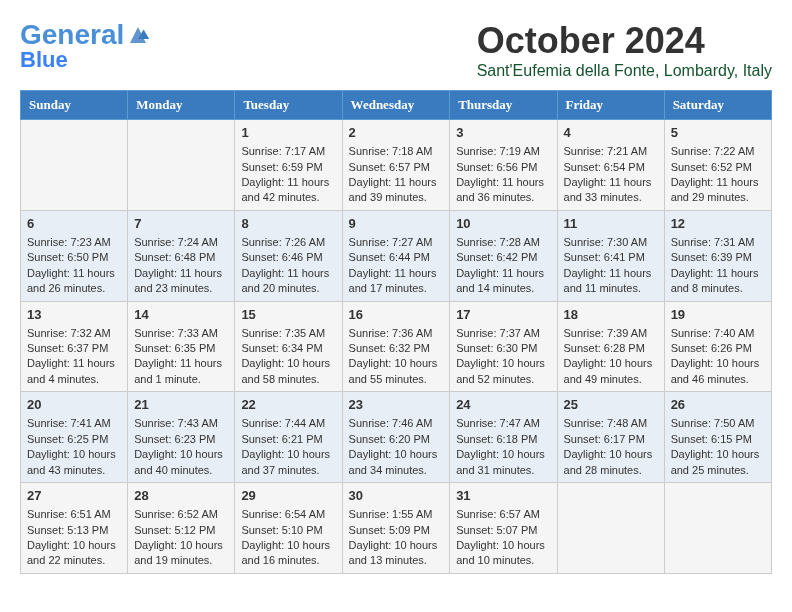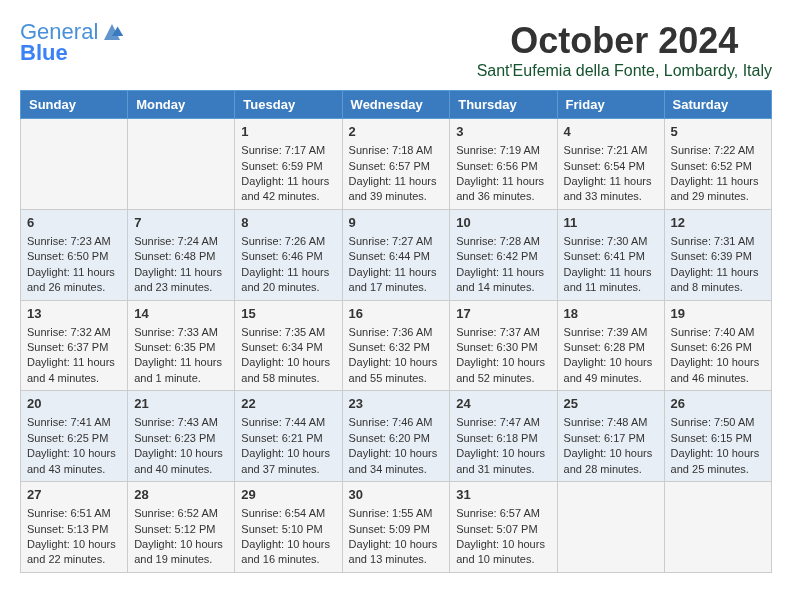--- a/index.html
+++ b/index.html
@@ -14,35 +14,35 @@
       display: flex;
       justify-content: space-between;
       align-items: flex-start;
       margin-bottom: 10px;
     }
     .logo {
       display: flex;
       align-items: center;
     }
     .logo-text {
-      font-size: 22px;
-      font-weight: normal;
+      font-size: 28px;
+      font-weight: bold;
       color: #333;
       line-height: 1.1;
     }
     .logo-text span {
       color: #4a90d9;
     }
     .logo-icon {
       width: 24px;
       height: 24px;
       margin-left: 2px;
     }
     .title-block {
-      text-align: center;
+      text-align: left;
     }
     .month-title {
       font-size: 36px;
       font-weight: bold;
       color: #333;
     }
     .subtitle {
       font-size: 16px;
       color: #14532d;
     }
@@ -52,20 +52,21 @@
       font-size: 11px;
     }
     thead tr th {
       background-color: #3a7bbf;
       color: #fff;
       text-align: left;
       padding: 6px 8px;
       font-size: 13px;
       font-weight: bold;
       border: 1px solid #5a9bd4;
+      font-family: Liberation Serif, serif;
     }
     tbody tr td {
       border: 1px solid #ccc;
       vertical-align: top;
       padding: 4px 6px;
       height: 80px;
       width: 108px;
       color: #333;
       line-height: 1.4;
     }

